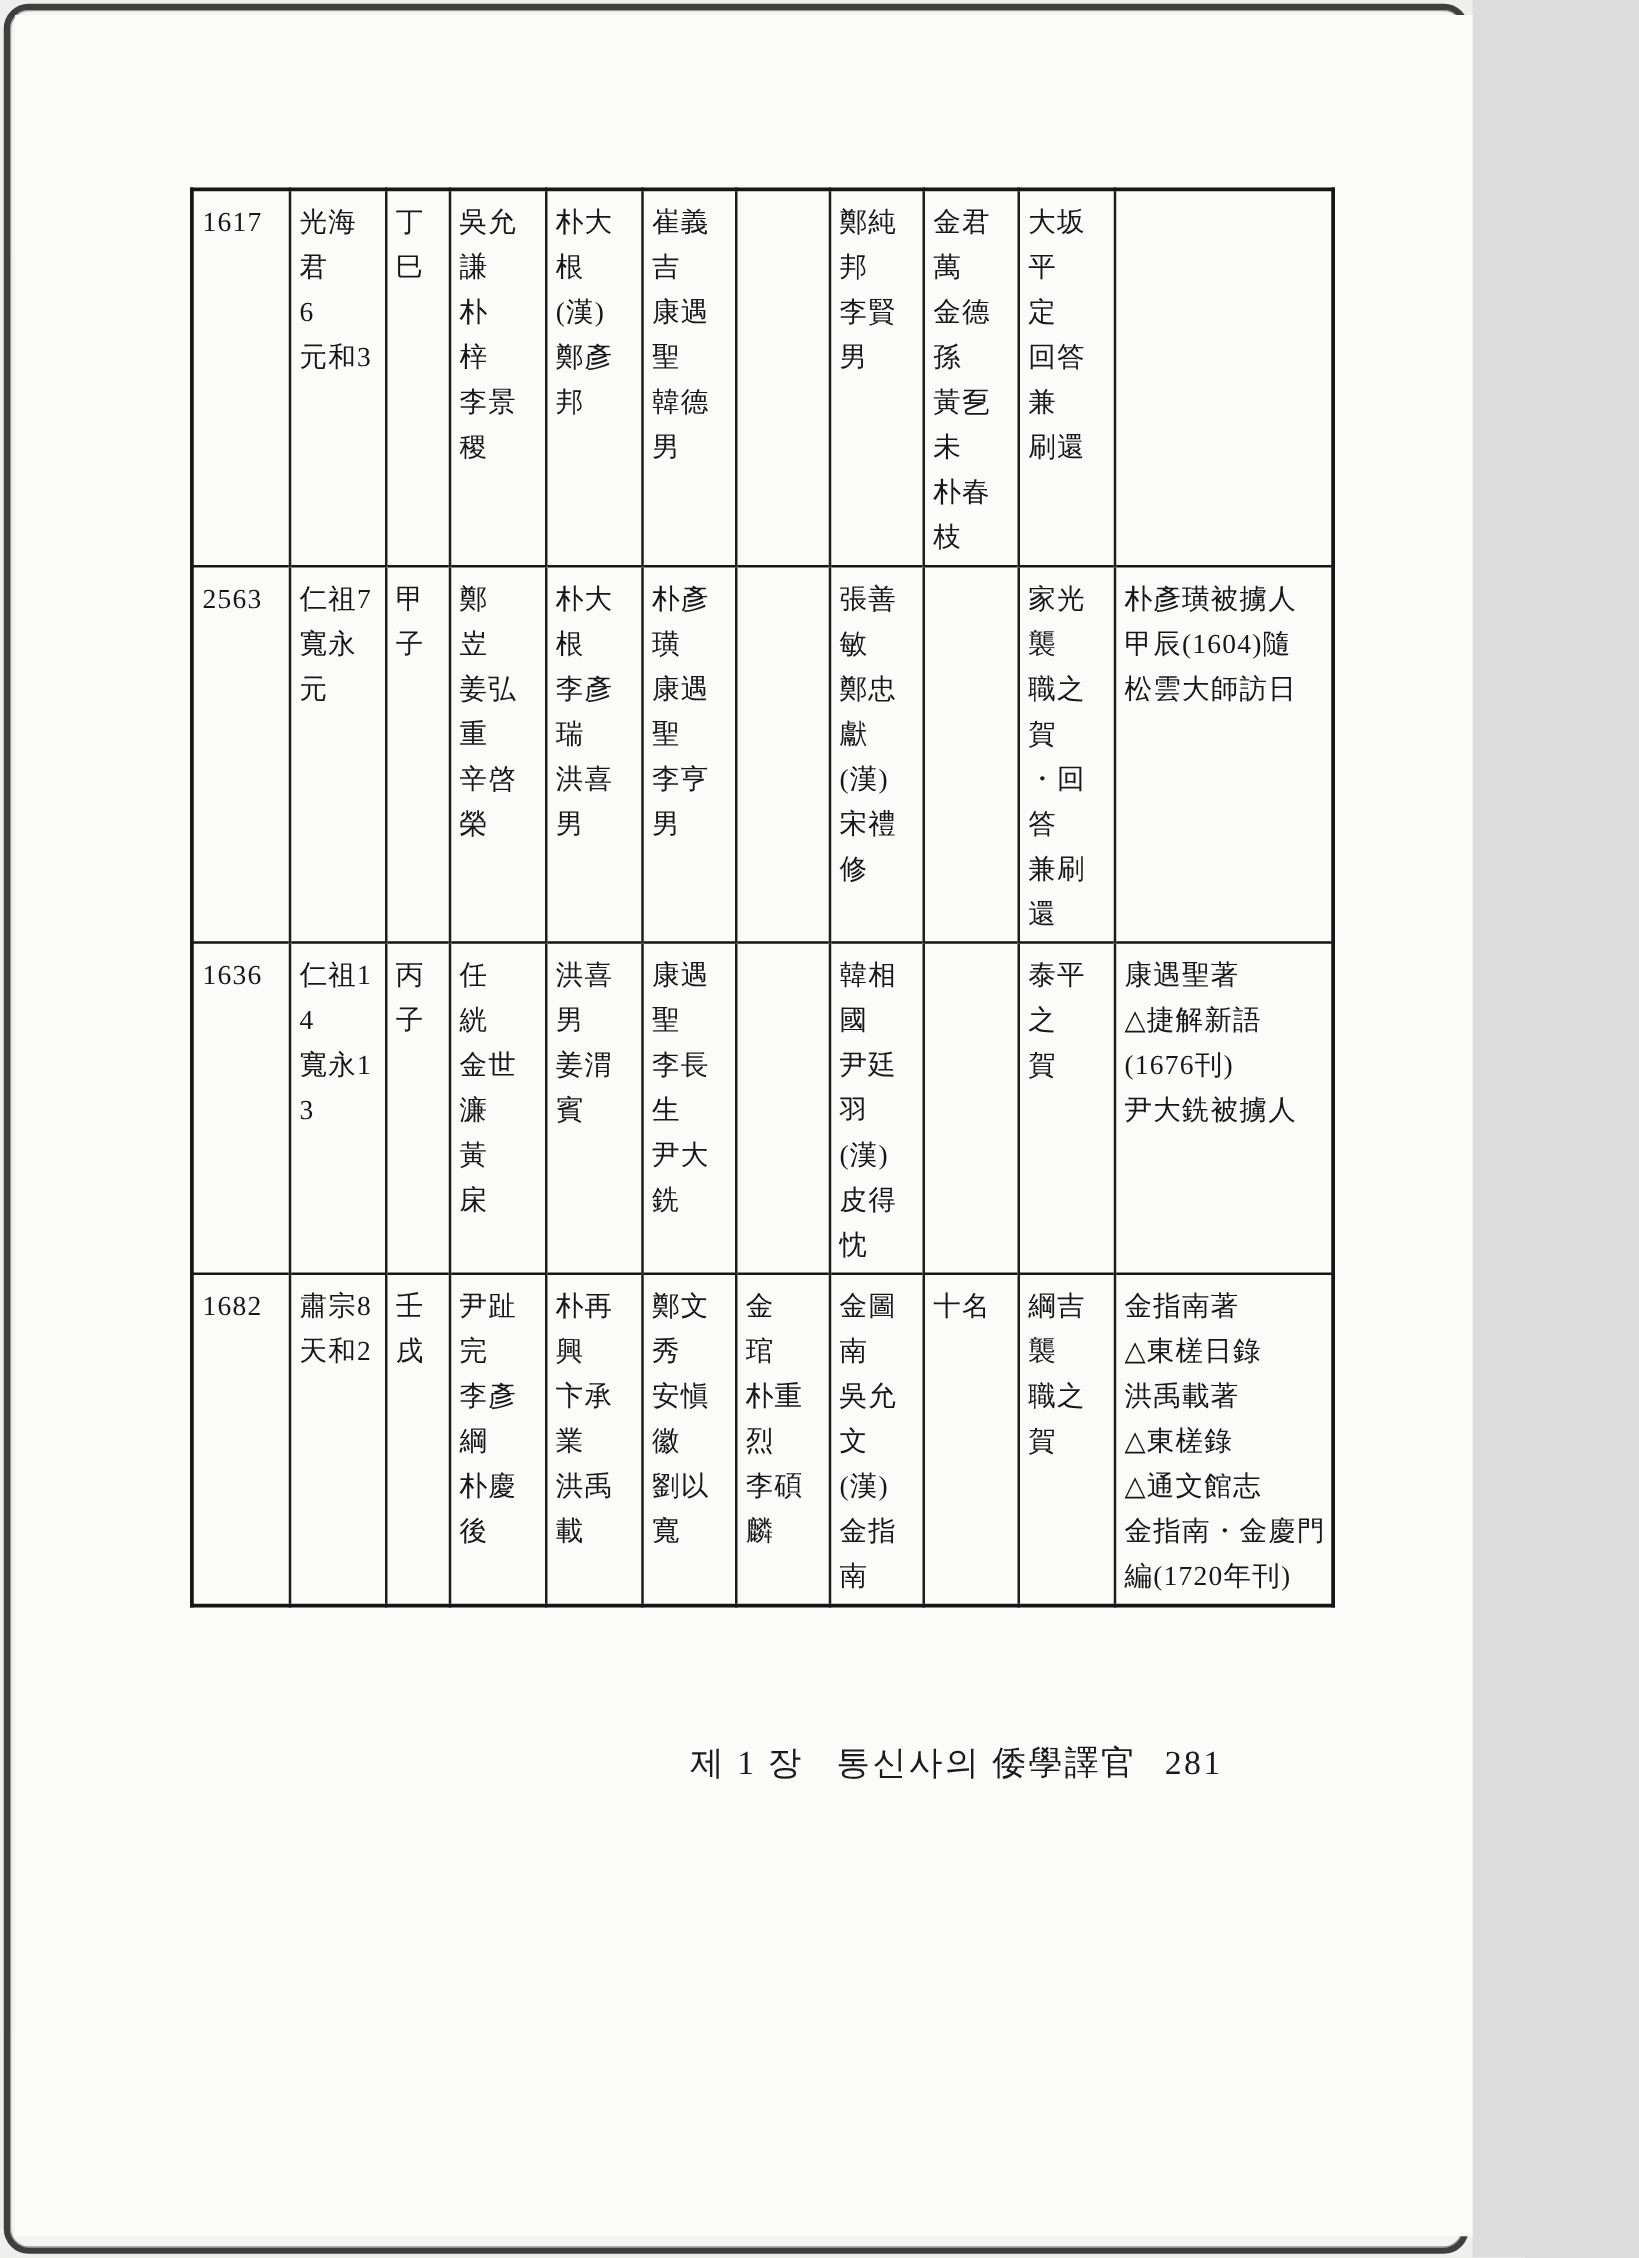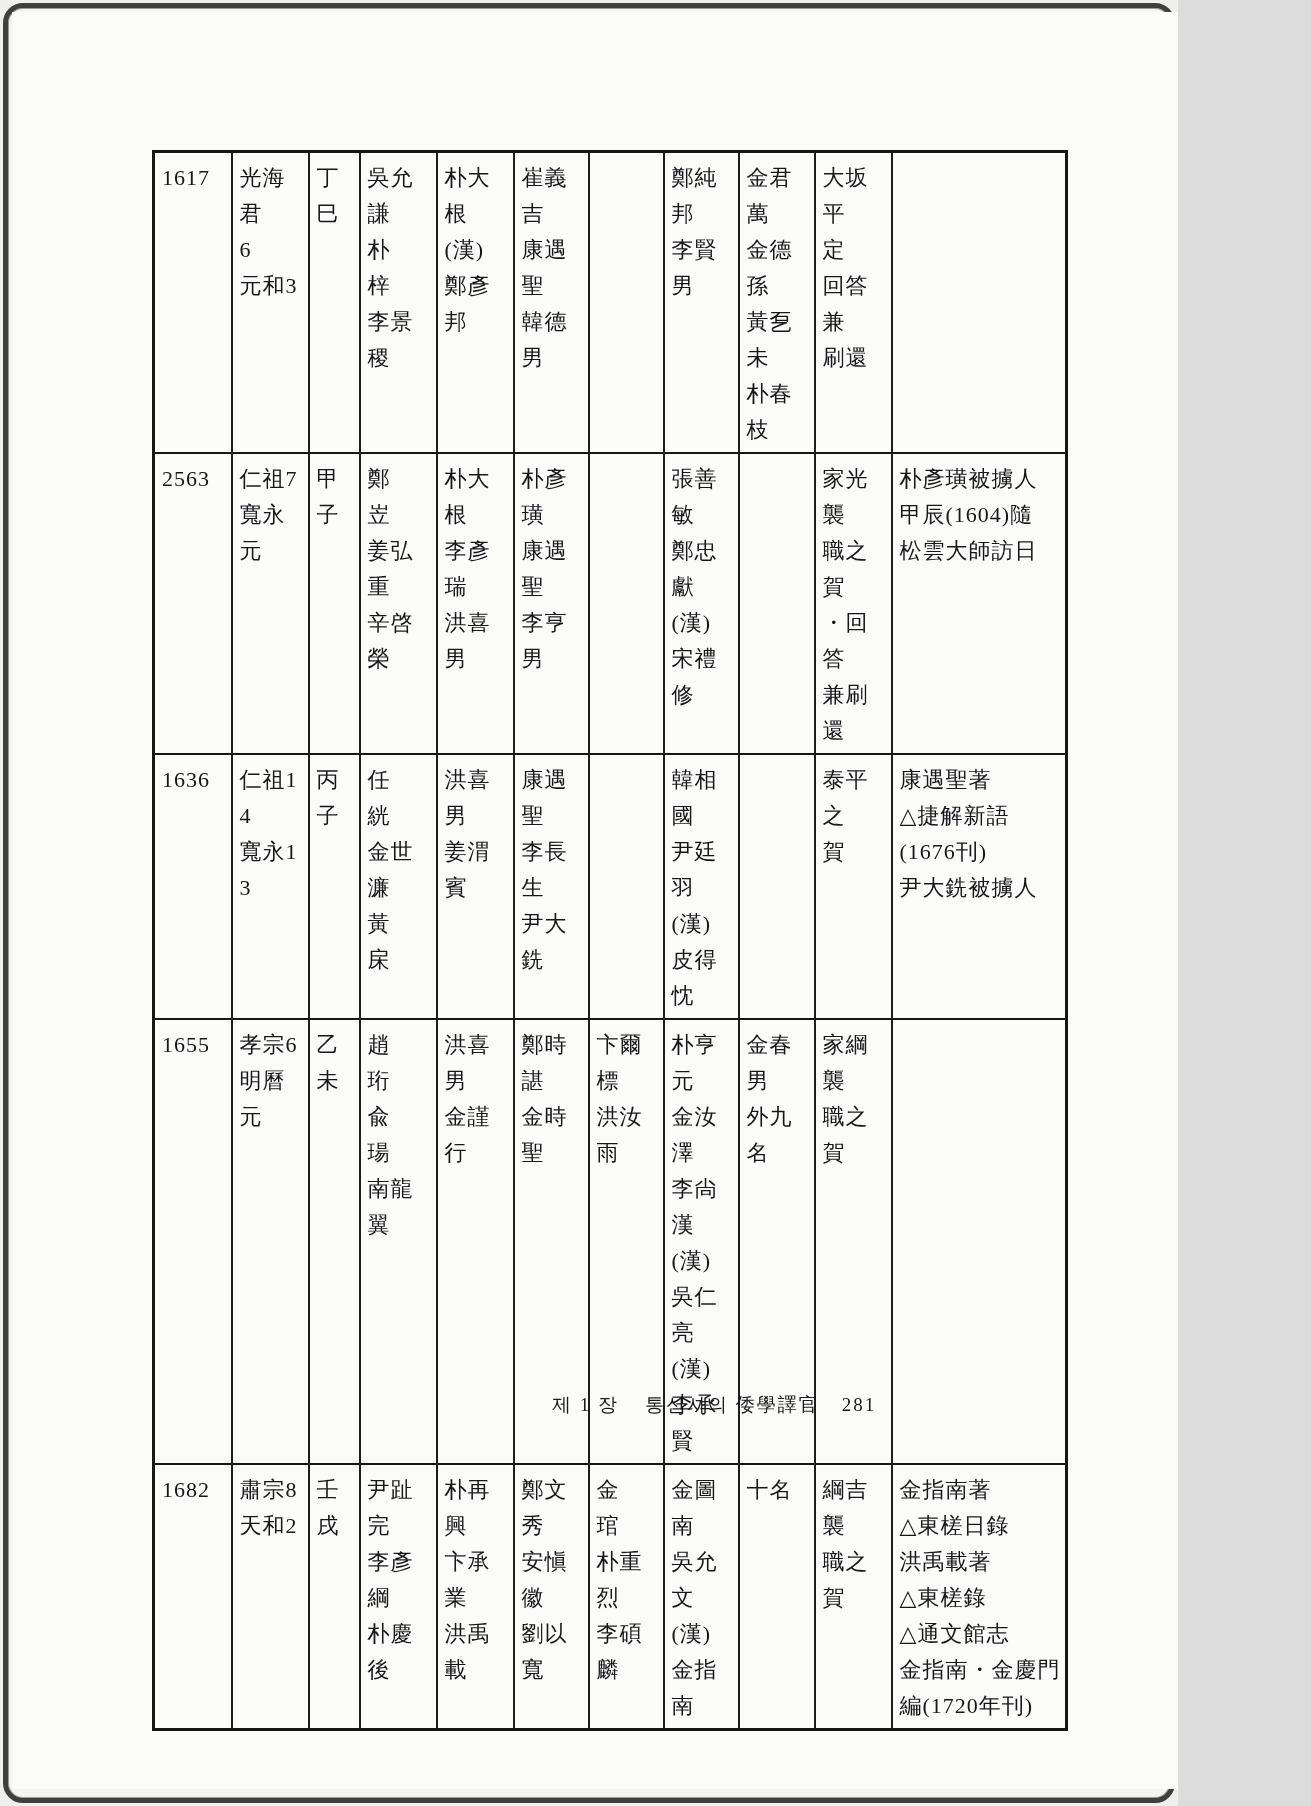--- a/index.html
+++ b/index.html
@@ -21,21 +21,21 @@
   table.record{position:absolute;left:152px;top:150px;width:913px;border-collapse:collapse;
     table-layout:fixed;}
   table.record{border:3px solid #161616;}
   table.record td{border-left:2px solid #1d1d1d;border-top:2px solid #161616;
     vertical-align:top;padding:7px 3px 4px 7px;
     font-size:22px;line-height:36px;color:#17171a;
     white-space:pre-line;word-break:break-all;letter-spacing:1px;}
   td.c-year{font-size:25px;padding-left:14px;letter-spacing:2px;}
 
   
-  .footer{position:absolute;left:552px;top:1392px;width:520px;font-size:19px;color:#1a1a1c;
+  .footer{position:absolute;left:552px;top:1392px;width:520px;font-size:27px;color:#1a1a1c;
     letter-spacing:2px;white-space:nowrap;}
   .footer .sp{display:inline-block;width:26px;}
   .footer .sp2{display:inline-block;width:22px;}
 </style>
 </head>
 <body>
 
 <div class="screen">
   <div class="book-frame"></div>
   <div class="page-face"></div>
@@ -133,47 +133,20 @@
 (漢)
 皮得忱</td>
         <td></td>
         <td>泰平之
 賀</td>
         <td>康遇聖著
 △捷解新語
 (1676刊)
 尹大銑被擄人</td>
       </tr>
-      <tr style="height:223px">
-        <td class="c-year">1655</td>
-        <td>孝宗6
-明曆元</td>
-        <td>乙未</td>
-        <td>趙　珩
-兪　瑒
-南龍翼</td>
-        <td>洪喜男
-金謹行</td>
-        <td>鄭時諶
-金時聖</td>
-        <td>卞爾標
-洪汝雨</td>
-        <td>朴亨元
-金汝澤
-李尙漢
-(漢)
-吳仁亮
-(漢)
-李承賢</td>
-        <td>金春男
-外九名</td>
-        <td>家綱襲
-職之賀</td>
-        <td></td>
-      </tr>
       <tr style="height:245px">
         <td class="c-year">1682</td>
         <td>肅宗8
 天和2</td>
         <td>壬戌</td>
         <td>尹趾完
 李彥綱
 朴慶後</td>
         <td>朴再興
 卞承業

